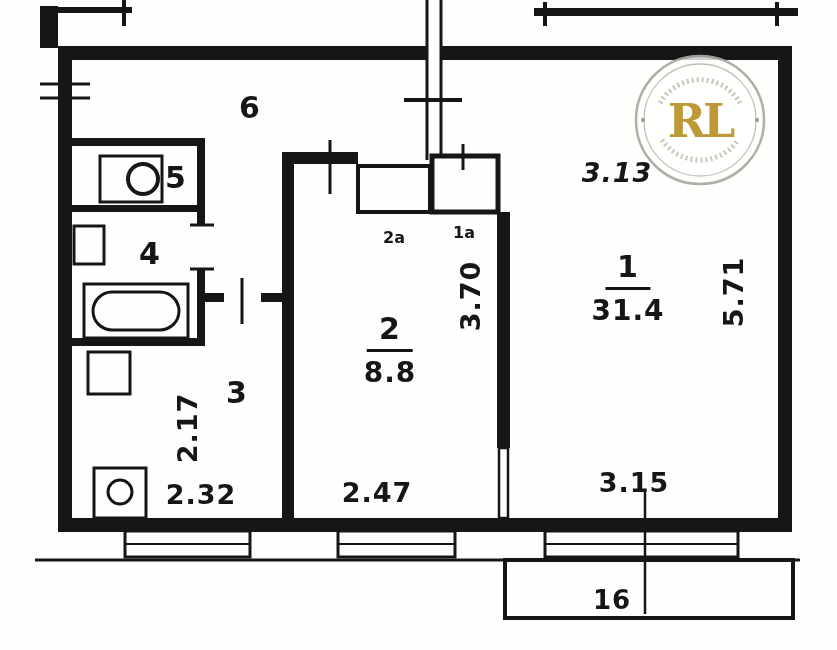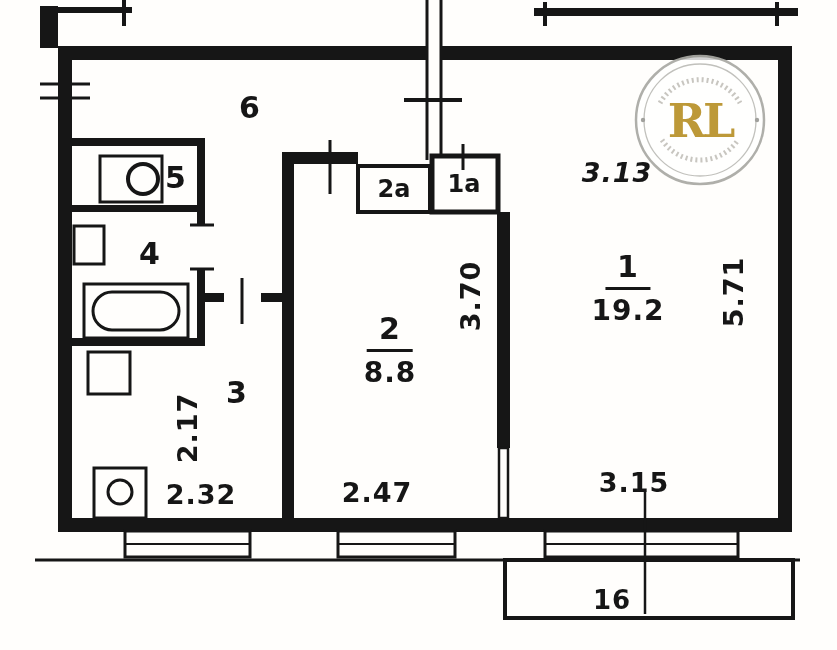--- a/index.html
+++ b/index.html
@@ -2,21 +2,21 @@
 <html><head>
 <meta charset="utf-8">
 <style>
   html,body{margin:0;padding:0;background:#ffffff;}
   .plan{position:relative;width:837px;height:650px;background:#fffefc;
         font-family:"DejaVu Sans",sans-serif;overflow:hidden;}
   .plan svg{position:absolute;left:0;top:0;}
   .lbl{position:absolute;transform:translate(-50%,-50%);font-weight:bold;
        font-size:30px;color:#161616;white-space:nowrap;letter-spacing:1px;}
   .lbl.dim{font-size:27px;}
-  .lbl.small{font-size:24px;letter-spacing:0;}
+  .lbl.small{font-size:16px;letter-spacing:0;margin-top:48px;}
   .lbl.v{transform:translate(-50%,-50%) rotate(-90deg);}
   .frac{position:absolute;transform:translate(-50%,-50%);text-align:center;
         color:#161616;font-weight:bold;}
   .frac .num{font-size:30px;border-bottom:3px solid #161616;
              padding:0 12px 3px;display:inline-block;letter-spacing:1px;}
   .frac .den{font-size:28px;padding-top:4px;letter-spacing:1px;}
   .wm-text{font-family:"DejaVu Serif",serif;font-weight:bold;font-size:46px;letter-spacing:-3px;}
 </style>
 </head>
 <body>
@@ -146,21 +146,21 @@
   <div class="lbl small" style="left:394px;top:189px;">2a</div>
   <div class="lbl small" style="left:464px;top:184px;">1a</div>
   <div class="lbl" style="left:612px;top:592px;font-size:26px;margin-top:8px;">16</div>
 
   <div class="frac" style="left:390px;top:350px;">
     <div class="num">2</div>
     <div class="den">8.8</div>
   </div>
   <div class="frac" style="left:628px;top:288px;">
     <div class="num">1</div>
-    <div class="den">19.2</div>
+    <div class="den">31.4</div>
   </div>
 
   <div class="lbl dim" style="left:617px;top:172px;font-style:italic;">3.13</div>
   <div class="lbl dim v" style="left:733px;top:292px;">5.71</div>
   <div class="lbl dim v" style="left:470px;top:296px;">3.70</div>
   <div class="lbl dim v" style="left:187px;top:428px;">2.17</div>
   <div class="lbl dim" style="left:201px;top:494px;">2.32</div>
   <div class="lbl dim" style="left:377px;top:492px;">2.47</div>
   <div class="lbl dim" style="left:634px;top:482px;">3.15</div>
 

